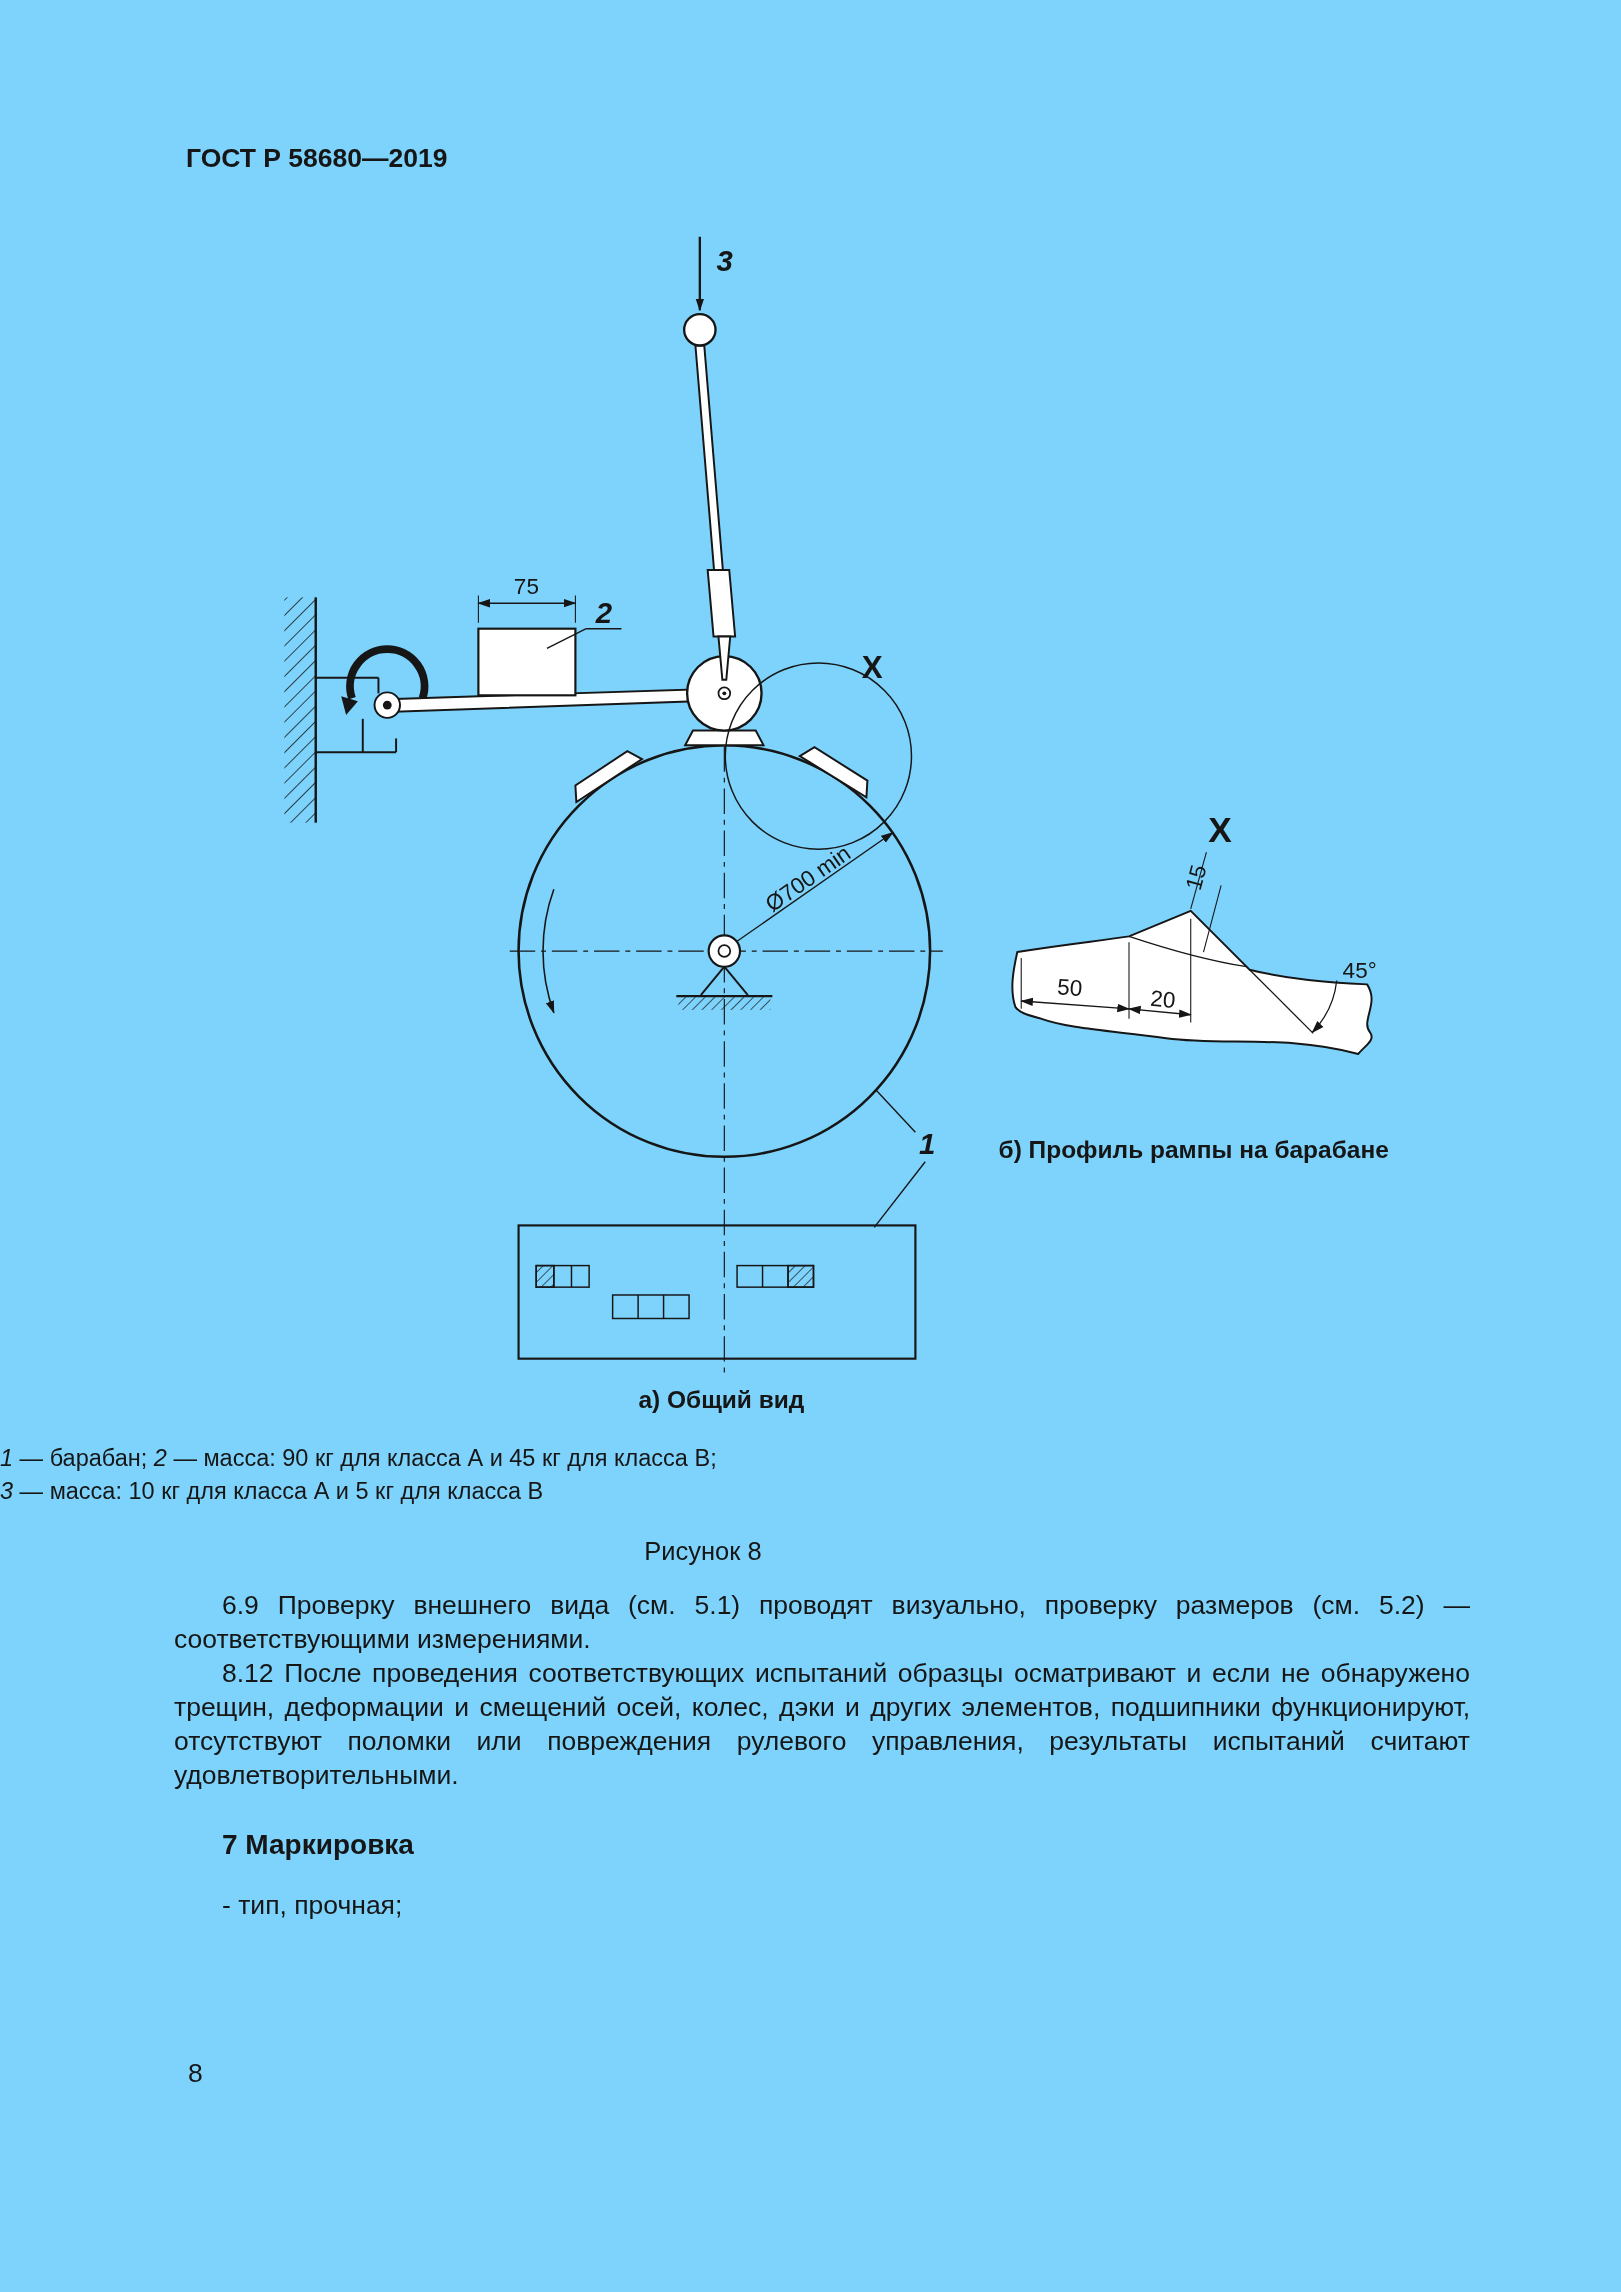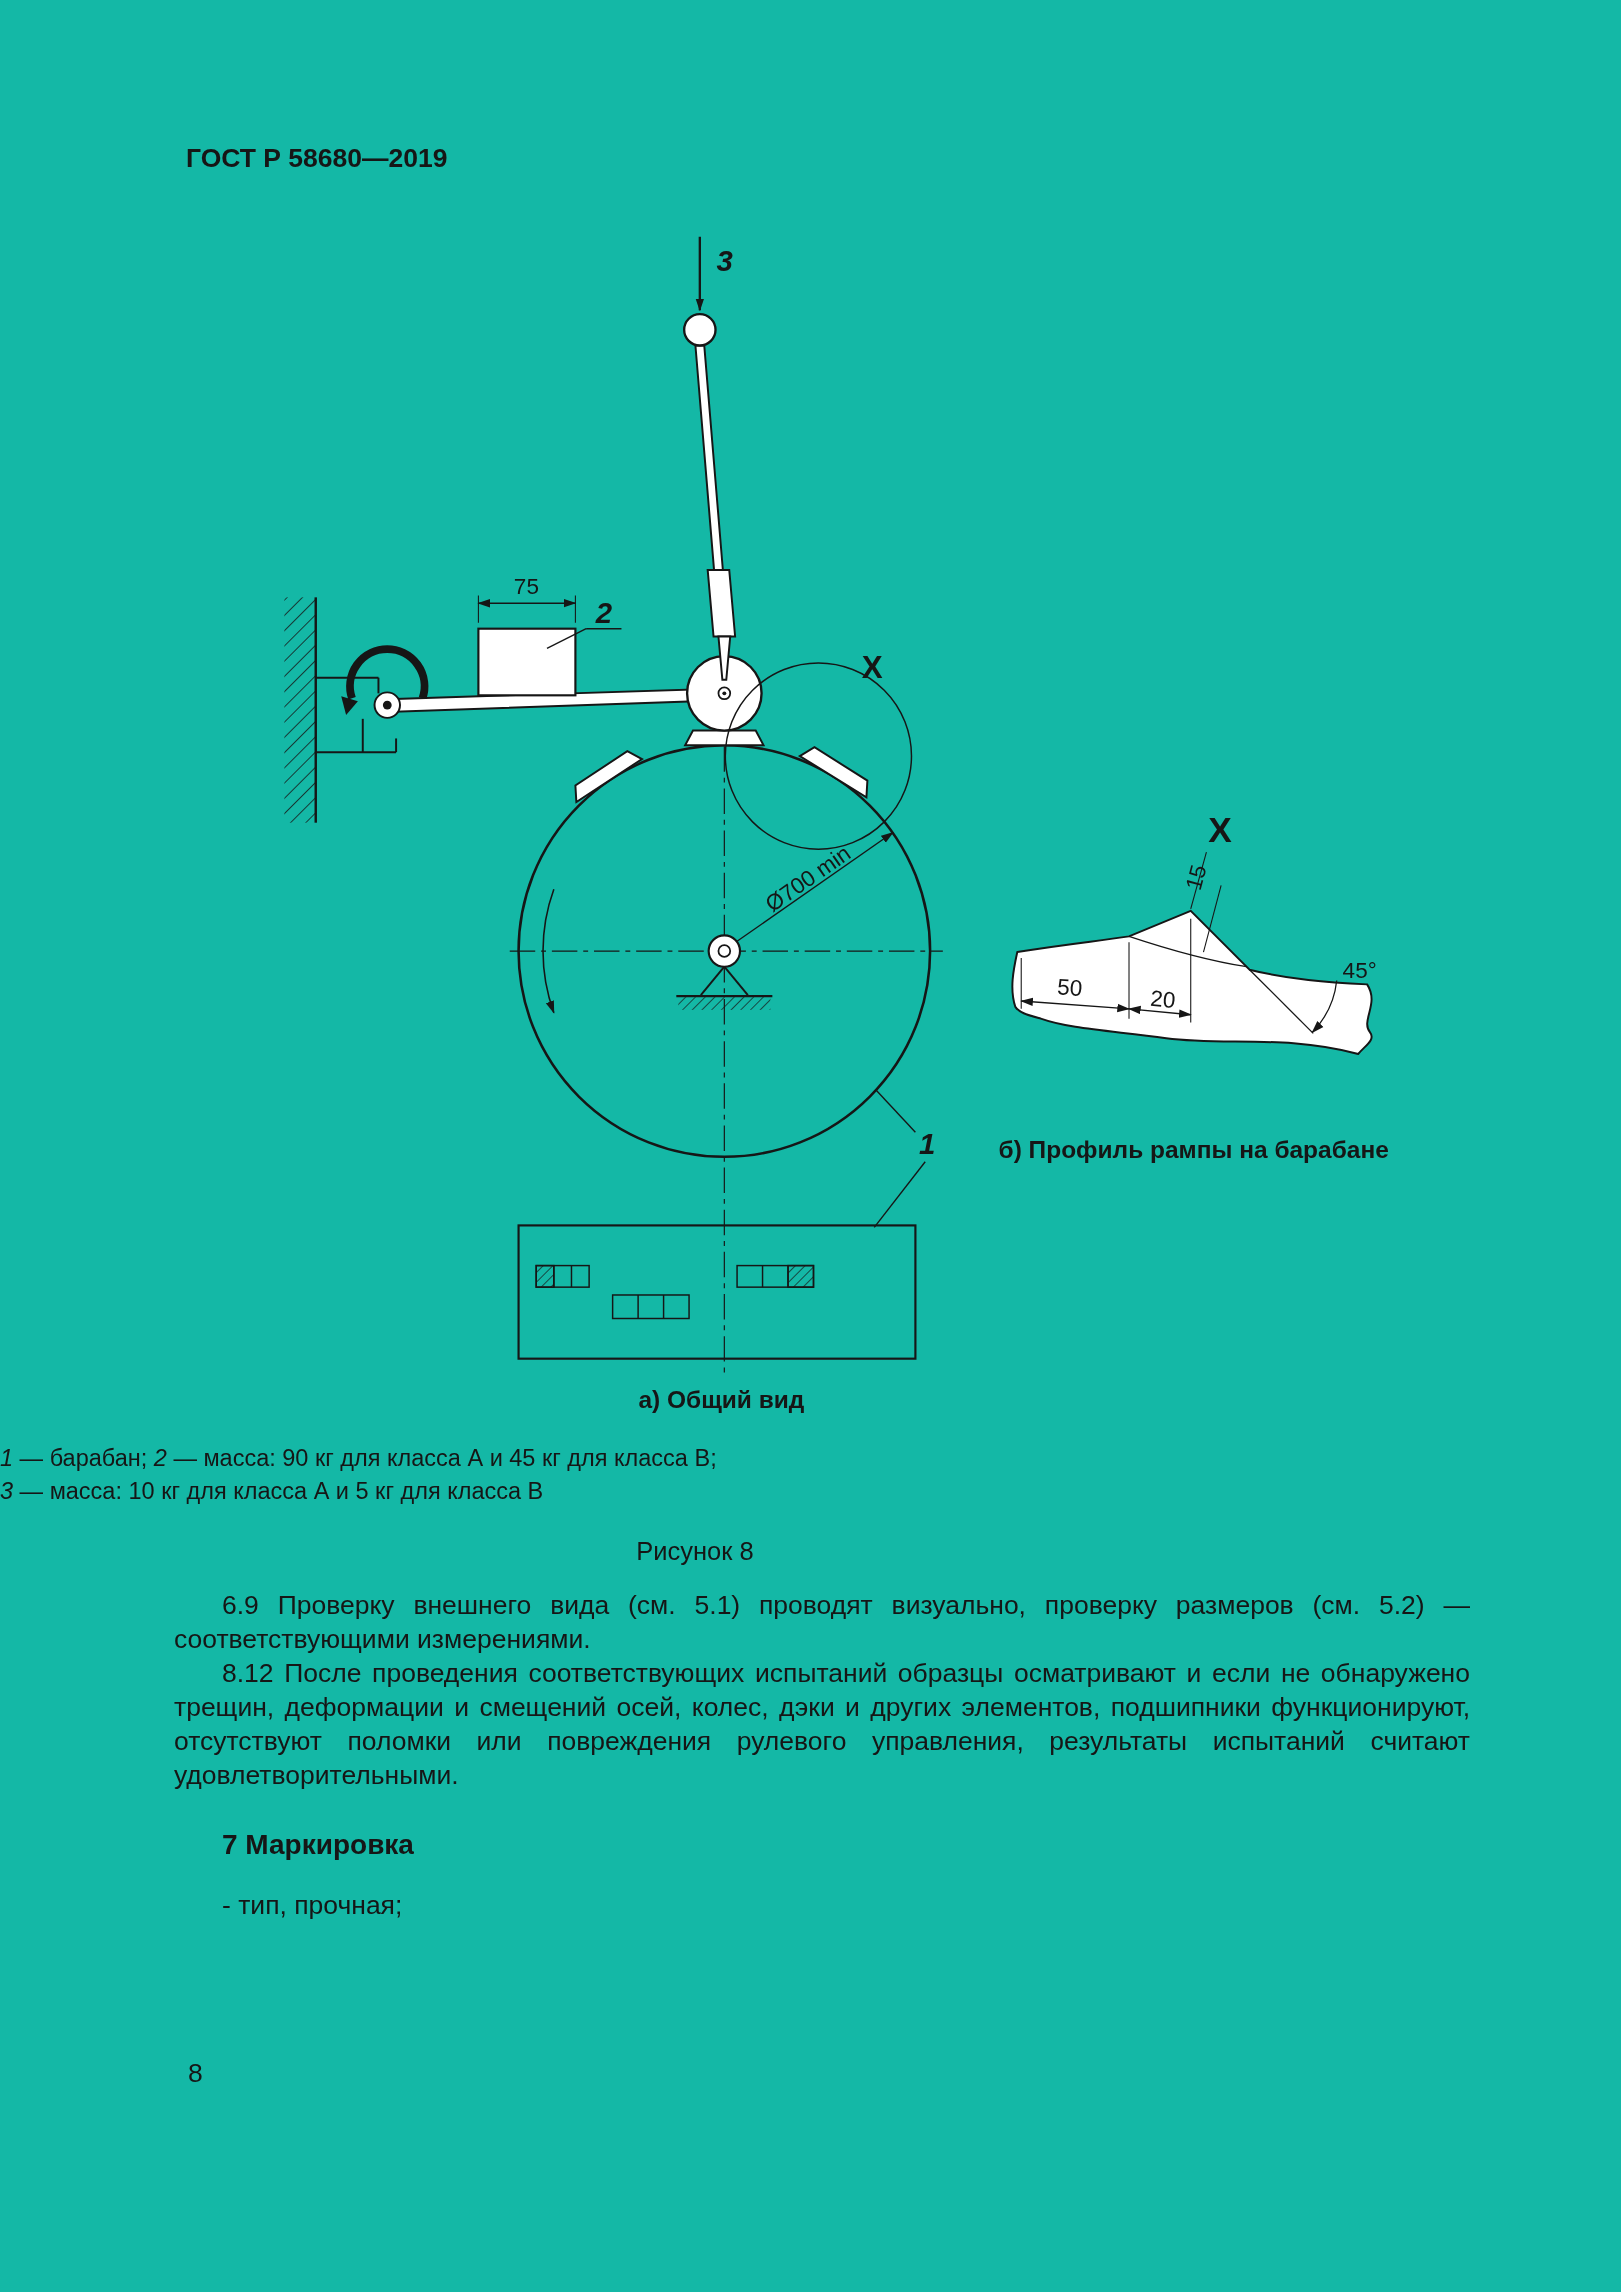--- a/index.html
+++ b/index.html
@@ -1,27 +1,27 @@
 <!DOCTYPE html>
 <html><head>
 <meta charset="utf-8">
 <style>
   html,body{margin:0;padding:0;background:#ffffff;}
-  .page{position:relative;width:1621px;height:2293px;background:#14b8a6;
+  .page{position:relative;width:1621px;height:2293px;background:#7dd3fc;
         font-family:"Liberation Sans",sans-serif;color:#161616;overflow:hidden;}
   .doc-header{position:absolute;left:186px;top:143px;font-size:26.5px;font-weight:bold;}
   .figure-svg{position:absolute;left:186px;top:225px;}
   .figure-svg text{stroke:none;fill:#161616;font-family:"Liberation Sans",sans-serif;}
   .lbl-pos{font-size:30px;font-weight:bold;font-style:italic;}
   .lbl-dim{font-size:23px;}
   .lbl-big{font-size:32px;font-weight:bold;}
   .lbl-xl{font-size:36px;font-weight:bold;}
   .lbl-cap{font-size:25px;font-weight:bold;}
   .legend-line{position:absolute;left:0;width:1621px;font-size:23.5px;white-space:pre-wrap;}
-  .fig-caption{position:absolute;left:4px;width:1382px;top:1537px;text-align:center;font-size:25.5px;}
+  .fig-caption{position:absolute;left:12px;width:1382px;top:1537px;text-align:center;font-size:25.5px;}
   .body-text{position:absolute;left:174px;top:1588px;width:1296px;font-size:26.5px;line-height:34px;text-align:justify;}
   .body-text p{margin:0;text-indent:48px;}
   .section-heading{font-size:28px;font-weight:bold;margin:35px 0 25.5px 48px;line-height:35px;}
   .page-number{position:absolute;left:188px;top:2058px;font-size:26.5px;}
 </style>
 </head>
 <body>
 
 <div class="page">
 

